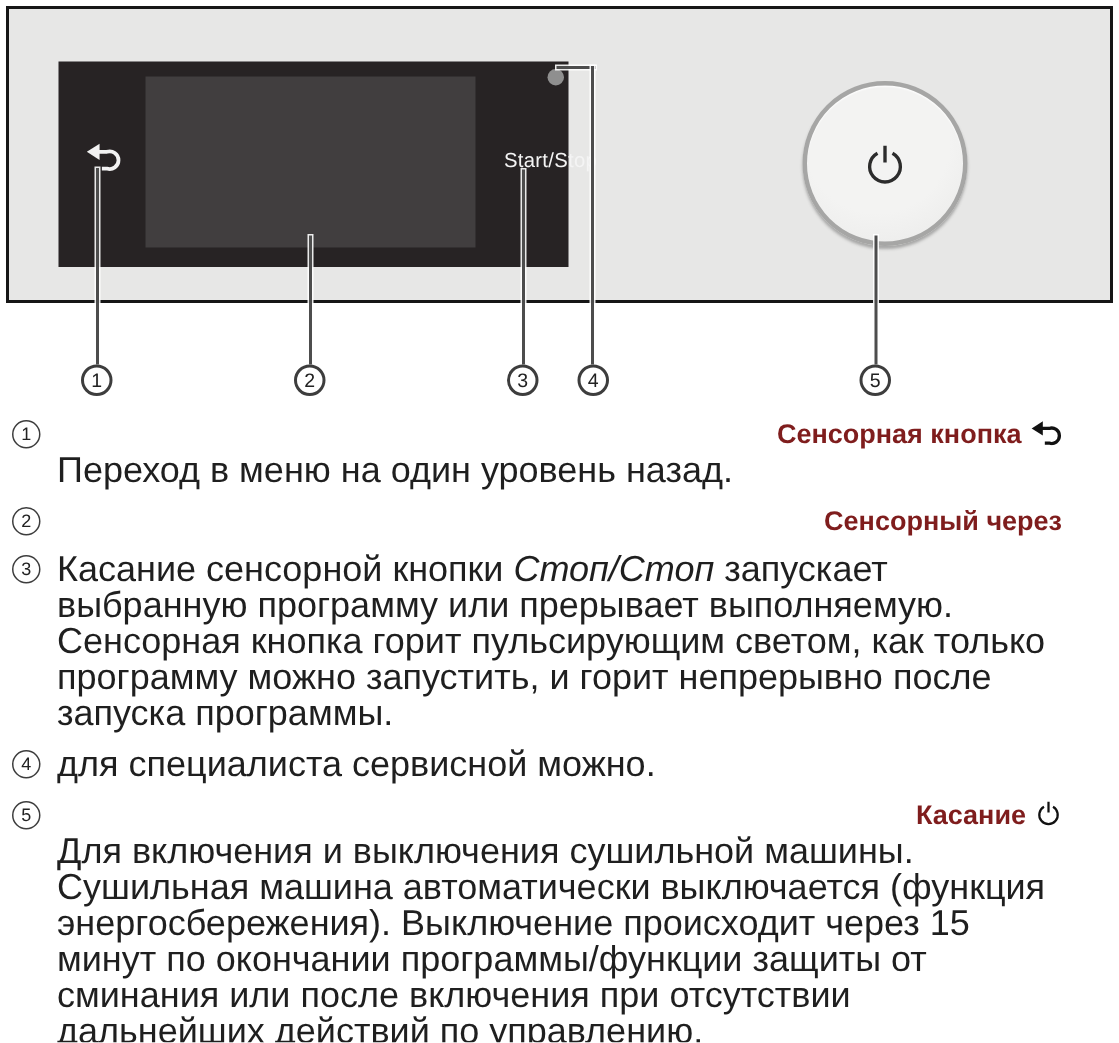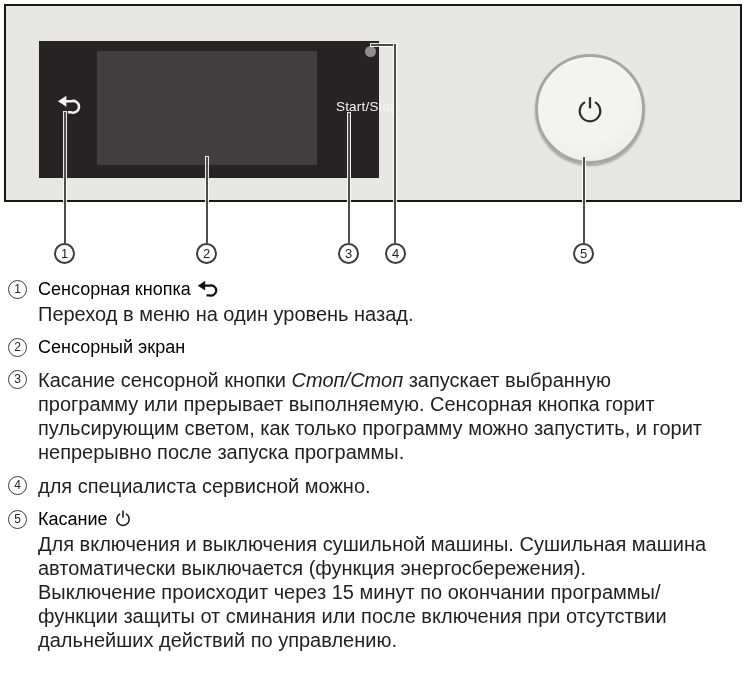--- a/index.html
+++ b/index.html
@@ -57,23 +57,23 @@
 
   
   .legend { position:absolute; left:8px; top:278px; width:700px; }
   .section { position:relative; padding-left:30px; margin-bottom:10px; }
   .badge {
     position:absolute; left:0; top:2px; width:19px; height:19px; border-radius:50%;
     border:1.5px solid #3d3d3d; color:#222; background:#fff;
     font-size:12px; line-height:16px; text-align:center;
   }
   .section h3 {
-    font-size:18px; font-weight:normal; line-height:22px; margin:0 0 2px 0; color:#000000;
+    font-size:18px; font-weight:bold; line-height:22px; margin:0 0 2px 0; color:#7f1d1d;text-align:right;
   }
-  .section p { font-size:20px; line-height:24px; color:#1f1f1f; }
+  .section p { font-size:24px; line-height:24px; color:#1f1f1f; }
   .h-icon { vertical-align:-2px; margin-left:6px; color:#111; }
 </style>
 </head>
 <body>
 
 <div class="page">
 
   <div class="panel">
     <div class="display">
       <div class="screen"></div>
@@ -111,21 +111,21 @@
       <span class="badge">1</span>
       <h3><span>Сенсорная кнопка</span><svg class="h-icon" width="21" height="17" viewBox="0 0 22 17" aria-hidden="true">
             <path d="M7 5.5 H13 A5.4 5.4 0 1 1 13 15.7 H10" fill="none" stroke="currentColor" stroke-width="2.3"></path>
             <path d="M8.6 0.5 V10.5 L0.8 5.5 Z" fill="currentColor"></path>
           </svg></h3>
       <p>Переход в меню на один уровень назад.</p>
     </div>
 
     <div class="section">
       <span class="badge">2</span>
-      <h3><span>Сенсорный экран</span></h3>
+      <h3><span>Сенсорный через</span></h3>
     </div>
 
     <div class="section">
       <span class="badge">3</span>
       <p><span>Касание сенсорной кнопки </span><i>Стоп/Стоп</i><span> запускает выбранную программу или прерывает выполняемую. Сенсорная кнопка горит пульсирующим светом, как только программу можно запустить, и горит непрерывно после запуска программы.</span></p>
     </div>
 
     <div class="section">
       <span class="badge">4</span>
       <p>для специалиста сервисной можно.</p>

